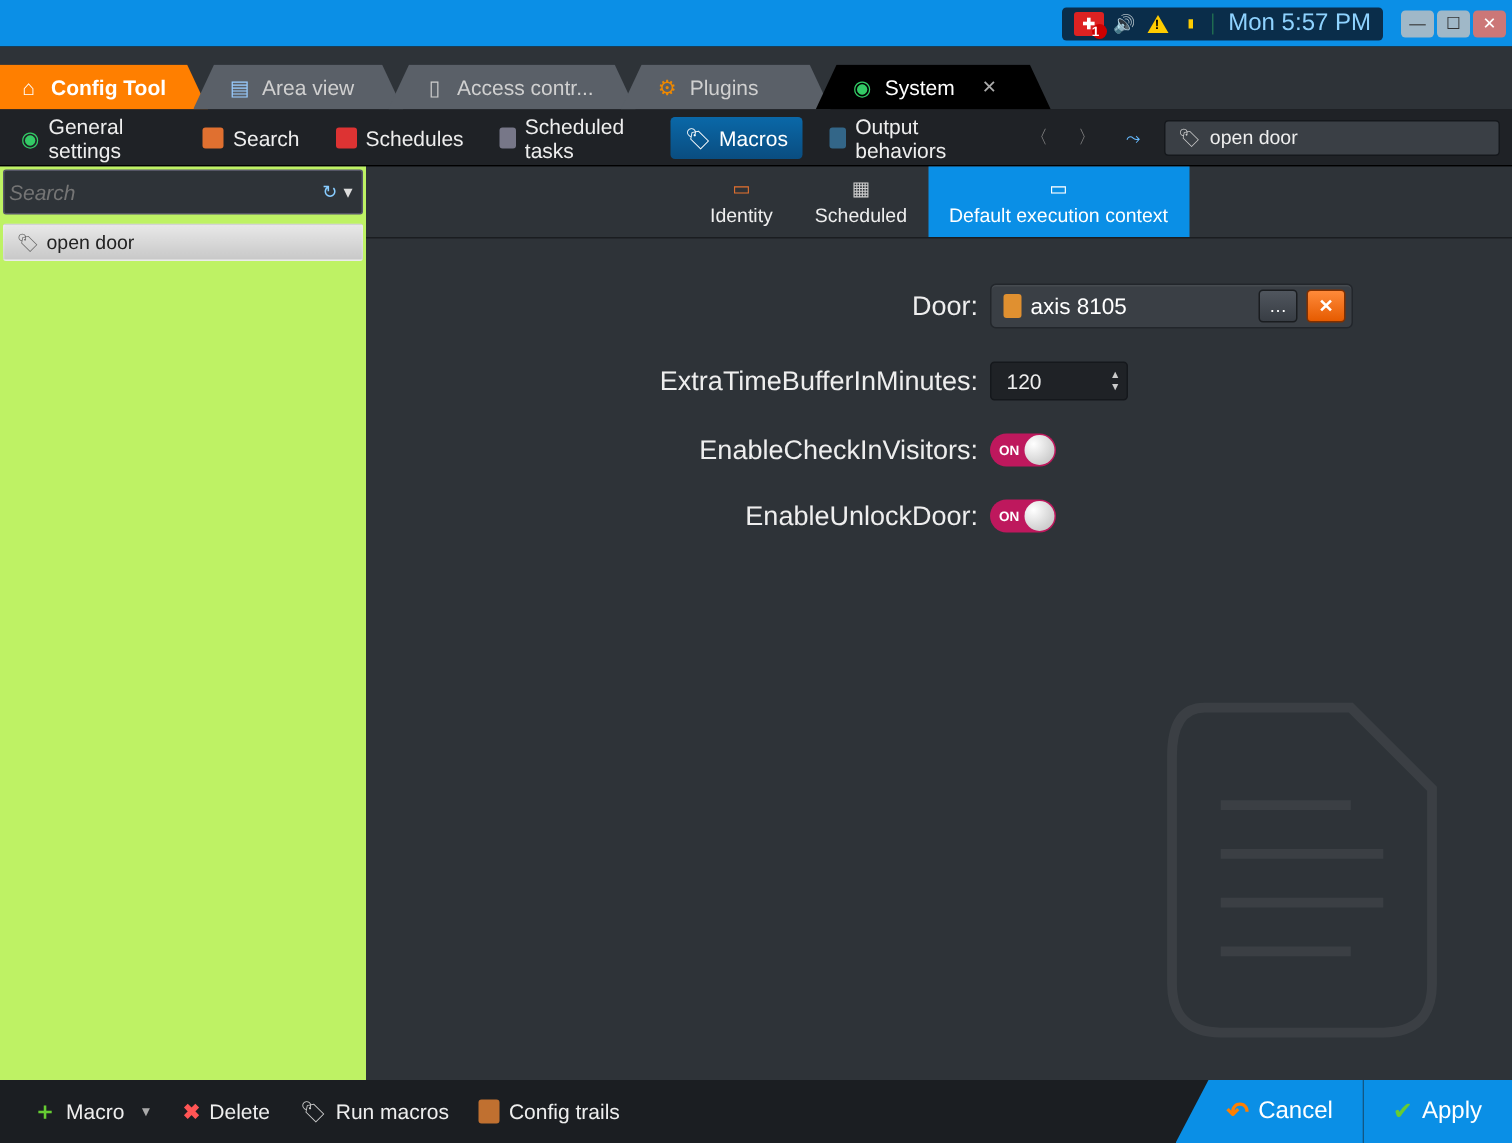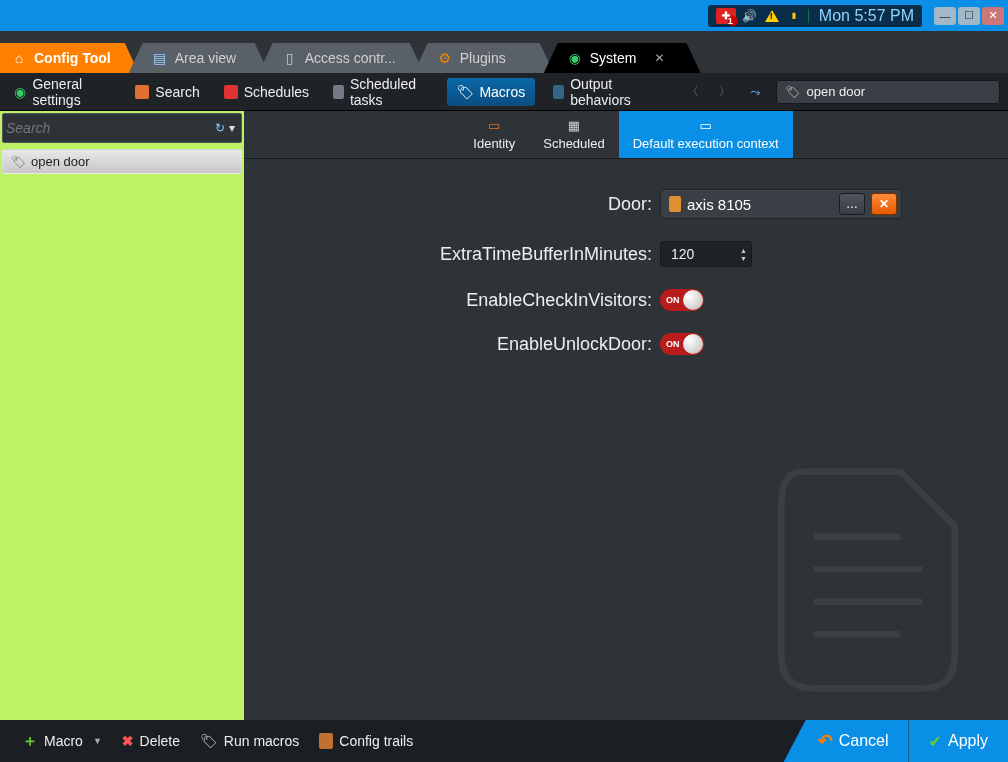--- a/index.html
+++ b/index.html
@@ -56,21 +56,21 @@
   .field{display:flex;align-items:center;margin-bottom:22px;}
   .flabel{width:396px;text-align:right;padding-right:8px;color:#eee;font-size:18px;}
   .door-picker{display:flex;align-items:center;gap:6px;background:#3a3f45;border:1px solid #22262b;border-radius:4px;height:30px;padding:2px 4px 2px 8px;min-width:242px; box-shadow:inset 0 1px 0 #ffffff10;}
   .door-picker .dname{flex:1;color:#fff;font-size:15px;}
   .door-btn{width:26px;height:22px;border-radius:3px;display:flex;align-items:center;justify-content:center;font-size:12px;}
   .door-btn.dots{background:linear-gradient(#50565e,#383d44);color:#fff;border:1px solid #1a1d20;}
   .door-btn.clear{background:linear-gradient(#ff8a3a,#e65b00);color:#fff;border:1px solid #803000;font-weight:bold;}
   .spinner{display:flex;align-items:center;background:#1f2226;border:1px solid #15181c;border-radius:3px;height:26px;min-width:92px;color:#eee;padding:0 4px 0 10px;justify-content:space-between;font-size:14px;}
   .spin-arrows{display:flex;flex-direction:column;gap:1px;}
   .spin-arrows span{font-size:7px;line-height:7px;color:#ccc;}
-  .toggle{width:44px;height:22px;border-radius:11px;background:#b91c1c;position:relative;display:flex;align-items:center;padding-left:6px;color:#fff;font-size:9px;font-weight:bold;text-align:center;}
+  .toggle{width:44px;height:22px;border-radius:11px;background:#be185d;position:relative;display:flex;align-items:center;padding-left:6px;color:#fff;font-size:9px;font-weight:bold;text-align:center;}
   .toggle .knob{position:absolute;right:1px;top:1px;width:20px;height:20px;border-radius:50%;background:radial-gradient(circle at 30% 30%, #fff, #bbb);}
 
   .watermark{position:absolute;right:30px;bottom:10px;width:220px;height:260px;opacity:0.06;pointer-events:none;}
   .watermark svg{width:100%;height:100%;}
 
   
   .bottombar{position:absolute;left:0;right:0;bottom:0;height:42px;background:#1b1e22;display:flex;align-items:center;padding:0 0 0 12px;}
   .bb-item{display:flex;align-items:center;gap:6px;color:#eee;font-size:14px;padding:0 10px;}
   .bb-item .plus{color:#6c3;font-weight:bold;font-size:16px;}
   .bb-item .x{color:#f55;font-weight:bold;font-size:14px;}

